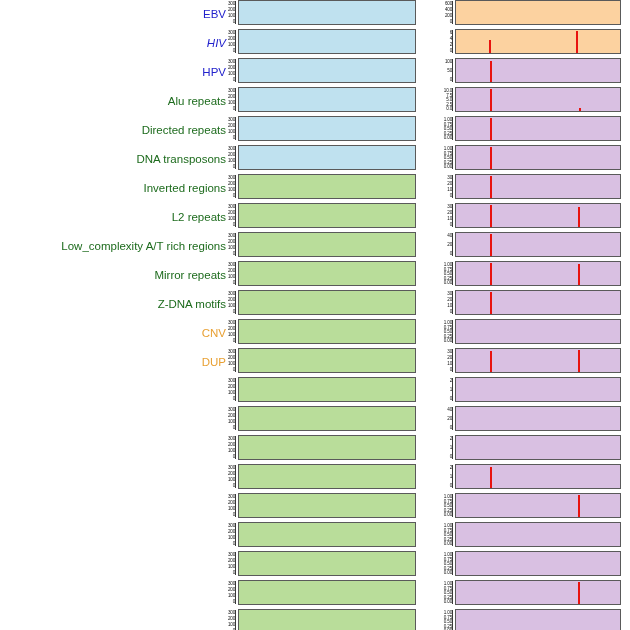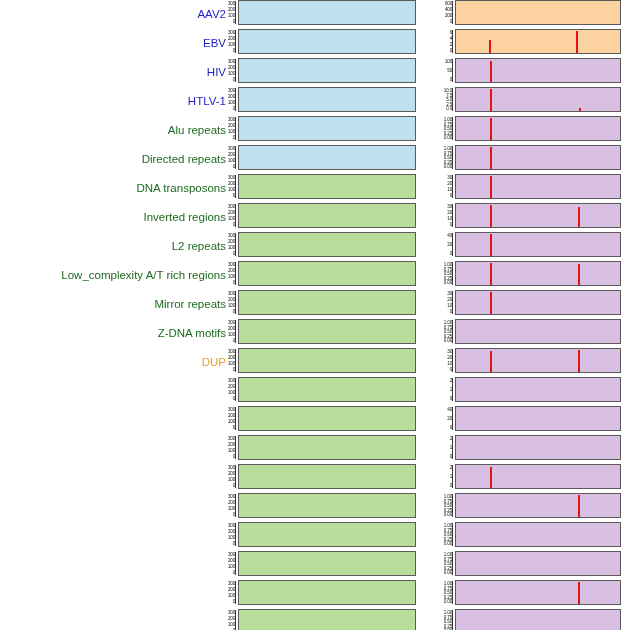--- a/index.html
+++ b/index.html
@@ -64,32 +64,32 @@
     position:absolute;
     bottom:0;
     background:#e8130f;
   }
 </style>
 </head>
 <body>
 
 <div id="root">
   <div class="labels">
-      <div class="row-label" style="color: rgb(34, 34, 204);">AAV2</div>
       <div class="row-label" style="color: rgb(34, 34, 204);">EBV</div>
-      <div class="row-label" style="color: rgb(34, 34, 204);">HIV</div>
-      <div class="row-label" style="color: rgb(34, 34, 204);">HTLV-1</div>
+      <div class="row-label" style="color: rgb(34, 34, 204); font-style: italic;">HIV</div>
+      <div class="row-label" style="color: rgb(34, 34, 204);">HPV</div>
       <div class="row-label" style="color: rgb(29, 107, 29);">Alu repeats</div>
       <div class="row-label" style="color: rgb(29, 107, 29);">Directed repeats</div>
       <div class="row-label" style="color: rgb(29, 107, 29);">DNA transposons</div>
       <div class="row-label" style="color: rgb(29, 107, 29);">Inverted regions</div>
       <div class="row-label" style="color: rgb(29, 107, 29);">L2 repeats</div>
       <div class="row-label" style="color: rgb(29, 107, 29);">Low_complexity A/T rich regions</div>
       <div class="row-label" style="color: rgb(29, 107, 29); margin-left: 28px;">Mirror repeats</div>
       <div class="row-label" style="color: rgb(29, 107, 29);">Z-DNA motifs</div>
+      <div class="row-label" style="color: rgb(232, 160, 51);">CNV</div>
       <div class="row-label" style="color: rgb(232, 160, 51);">DUP</div>
     </div>
   <div class="axis-col axis-left">
       <div class="axis-cell">
         <div class="spine"></div>
         <div class="tk" style="top: 2px;">300</div>
         <div class="tk" style="top: 8px;">200</div>
         <div class="tk" style="top: 14px;">100</div>
         <div class="tk" style="top: 20px;">0</div>
       </div>

